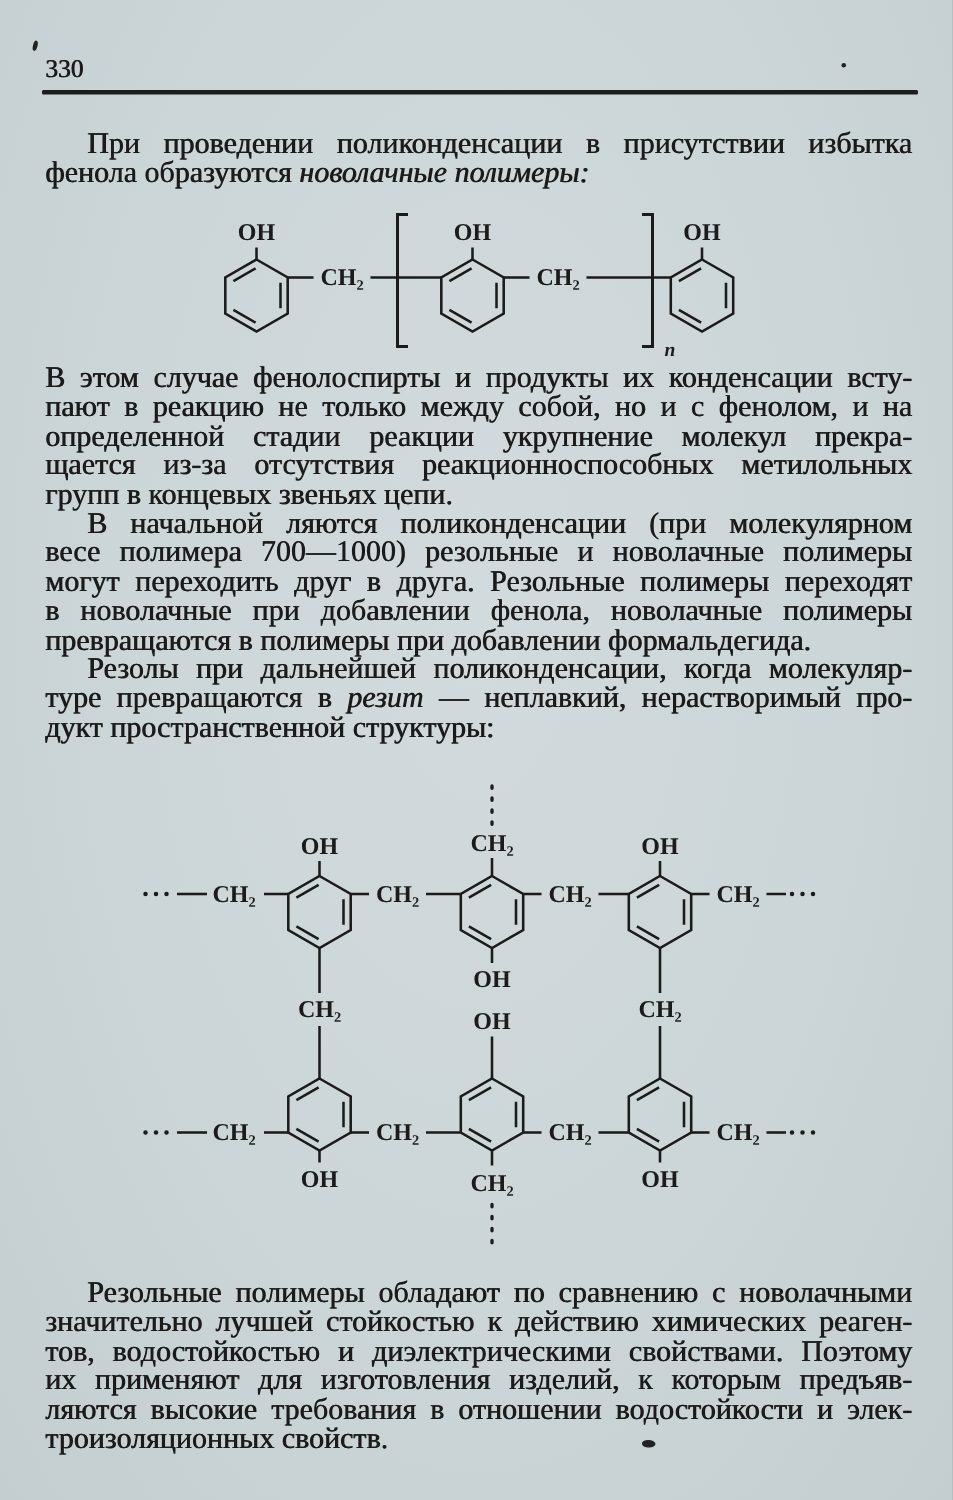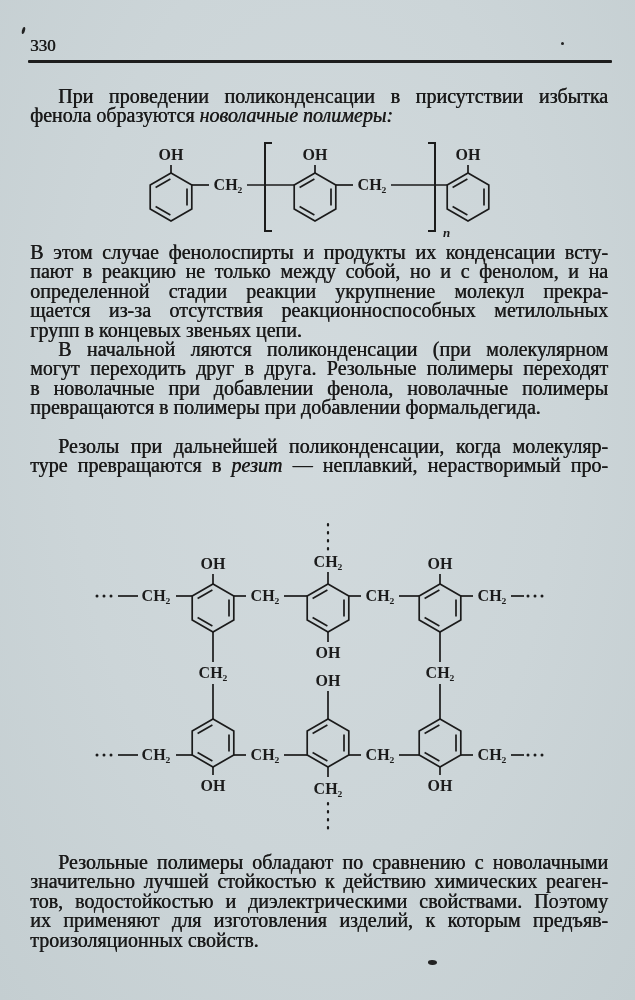--- a/index.html
+++ b/index.html
@@ -86,28 +86,30 @@
   <div class="para inky" style="top:243px">
     <div class="line">В этом случае фенолоспирты и продукты их конденсации всту-</div>
     <div class="line">пают в реакцию не только между собой, но и с фенолом, и на</div>
     <div class="line">определенной стадии реакции укрупнение молекул прекра-</div>
     <div class="line">щается из-за отсутствия реакционноспособных метилольных</div>
     <div class="line last">групп в концевых звеньях цепи.</div>
   </div>
 
   <div class="para inky" style="top:340px">
     <div class="line first">В начальной ляются поликонденсации (при молекулярном</div>
+    <div class="line">весе полимера 700—1000) резольные и новолачные полимеры</div>
     <div class="line">могут переходить друг в друга. Резольные полимеры переходят</div>
     <div class="line">в новолачные при добавлении фенола, новолачные полимеры</div>
     <div class="line last">превращаются в полимеры при добавлении формальдегида.</div>
   </div>
 
   <div class="para inky" style="top:437px">
     <div class="line first">Резолы при дальнейшей поликонденсации, когда молекуляр-</div>
     <div class="line"><span>туре превращаются в</span> <span class="it">резит</span> <span>— неплавкий, нерастворимый про-</span></div>
+    <div class="line last">дукт пространственной структуры:</div>
   </div>
 
   <svg class="chem" style="left:88px;top:518px" width="460" height="320" viewBox="0 0 460 320">
 
     <g>
       <use href="#benzene" xlink:href="#benzene" x="125" y="90"></use>
       <use href="#benzene" xlink:href="#benzene" x="240" y="90"></use>
       <use href="#benzene" xlink:href="#benzene" x="352" y="90"></use>
       <use href="#benzene" xlink:href="#benzene" x="125" y="225"></use>
       <use href="#benzene" xlink:href="#benzene" x="240" y="225"></use>
@@ -185,20 +187,21 @@
       <text x="352" y="273">OH</text>
       <text x="240" y="276">CH₂</text>
     </g>
   </svg>
 
   <div class="para inky" style="top:853px">
     <div class="line first">Резольные полимеры обладают по сравнению с новолачными</div>
     <div class="line">значительно лучшей стойкостью к действию химических реаген-</div>
     <div class="line">тов, водостойкостью и диэлектрическими свойствами. Поэтому</div>
     <div class="line">их применяют для изготовления изделий, к которым предъяв-</div>
+    <div class="line">ляются высокие требования в отношении водостойкости и элек-</div>
     <div class="line last">троизоляционных свойств.</div>
   </div>
 
   <div class="speck" style="left:22px;top:27px;width:3px;height:7px;transform:rotate(14deg)"></div>
   <div class="speck" style="left:428px;top:960px;width:9px;height:5px;border-radius:45% 55% 50% 50%"></div>
   <div class="speck" style="left:561px;top:42px;width:3px;height:3px"></div>
 
 </div>
 
 </body></html>

